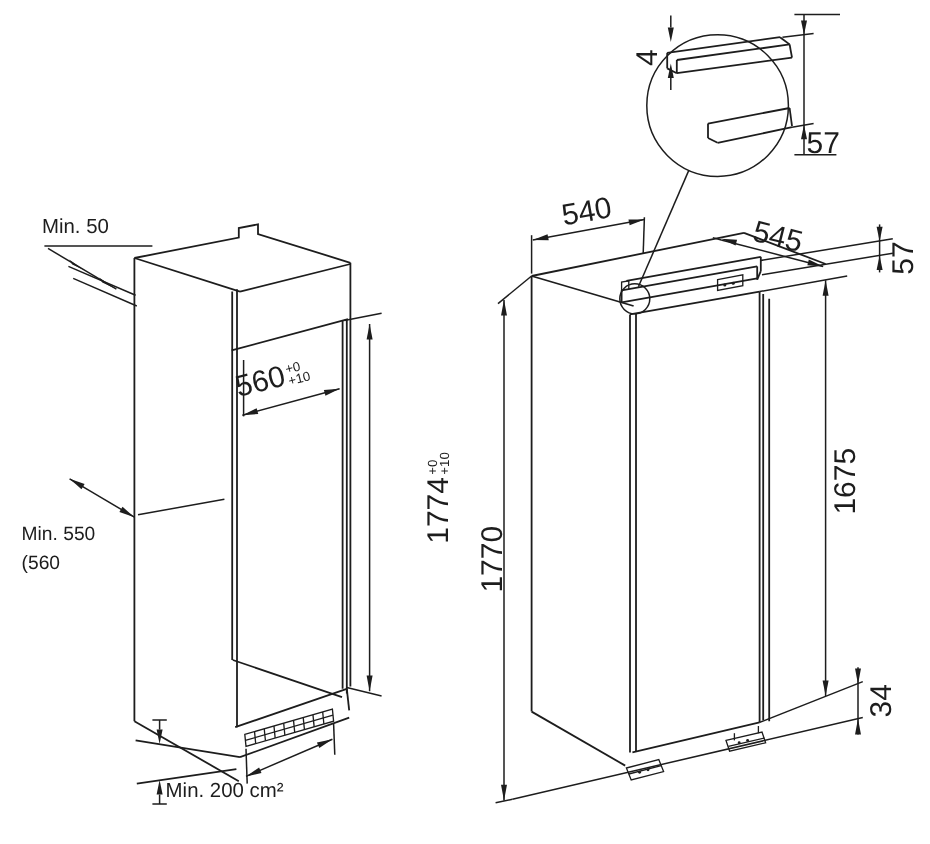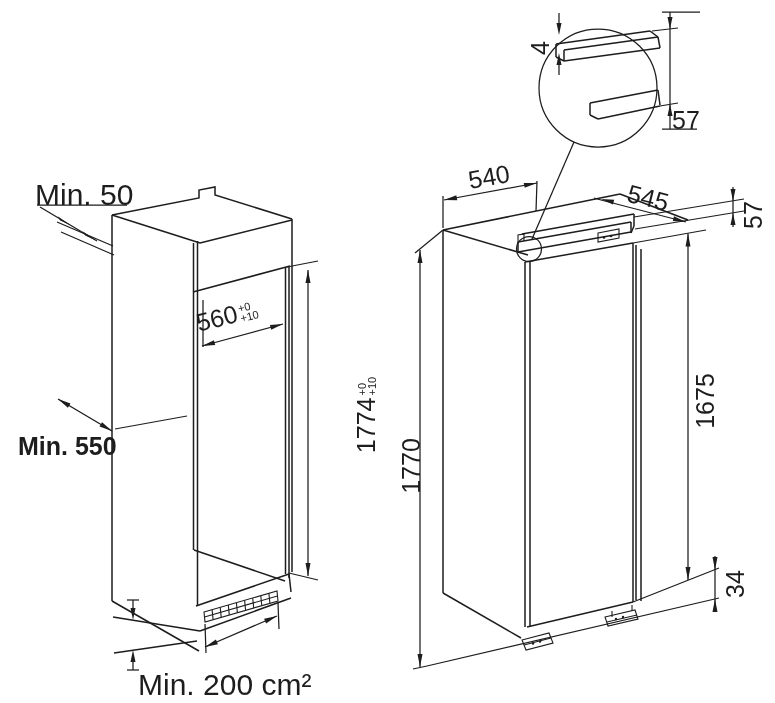--- a/index.html
+++ b/index.html
@@ -12,25 +12,25 @@
   svg.art path, svg.art line, svg.art circle{stroke:var(--line,#1d1d1d);fill:none;}
   svg.art .obj{stroke-width:1.5;}
   svg.art .thin{stroke-width:1.25;}
   svg.art .fine{stroke-width:1.1;}
   svg.art .arr{fill:var(--line,#1d1d1d);stroke:none;}
   svg.art .dot{fill:var(--line,#1d1d1d);stroke:none;}
   .lbl{
     position:absolute;white-space:nowrap;font-size:25px;line-height:1;
     transform:translate(-50%,-50%) rotate(var(--rot,0deg));
   }
-  .lbl-tl{position:absolute;white-space:nowrap;font-size:30px;line-height:1;}
+  .lbl-tl{position:absolute;white-space:nowrap;font-size:17px;line-height:1;}
   .dim{display:flex;align-items:center;}
   .dim .v{font-size:25px;}
   .tol{display:inline-flex;flex-direction:column;margin-left:2px;font-size:11px;line-height:10px;}
-  .note-block{position:absolute;font-size:25px;line-height:24px;white-space:nowrap;font-weight:bold;}
+  .note-block{position:absolute;font-size:16px;line-height:24px;white-space:nowrap;}
   .note-block .indent{padding-left:5px;}
 </style>
 </head>
 <body>
 
 <div class="canvas" style="--line: #1d1d1d; --bg: #ffffff;">
 
   <svg class="art" width="775" height="703" viewBox="0 0 775 703">
 
     <g>
@@ -235,23 +235,24 @@
   <div class="lbl dim" style="left:366px;top:415px;--rot:-90deg;">
     <span class="v">1774</span>
     <span class="tol">
       <span>+0</span>
       <span>+10</span>
     </span>
   </div>
 
   <div class="note-block" style="left:18px;top:434px;">
     <div>Min. 550</div>
+    <div>(560</div>
   </div>
 
-  <div class="lbl-tl" style="left:138px;top:650px;margin-top:20px;">Min. 200 cm²</div>
+  <div class="lbl-tl" style="left:138px;top:650px;">Min. 200 cm²</div>
 
   <div class="lbl" style="left:489px;top:177px;--rot:-10deg;">540</div>
 
   <div class="lbl" style="left:648px;top:198px;--rot:14deg;">545</div>
 
   <div class="lbl" style="left:753px;top:215px;--rot:-90deg;">57</div>
 
   <div class="lbl" style="left:411px;top:466px;--rot:-90deg;">1770</div>
 
   <div class="lbl" style="left:705px;top:401px;--rot:-90deg;">1675</div>

